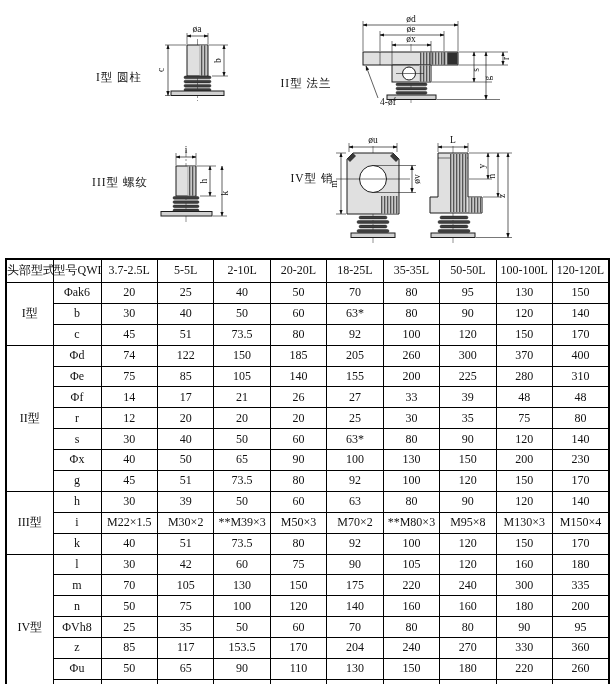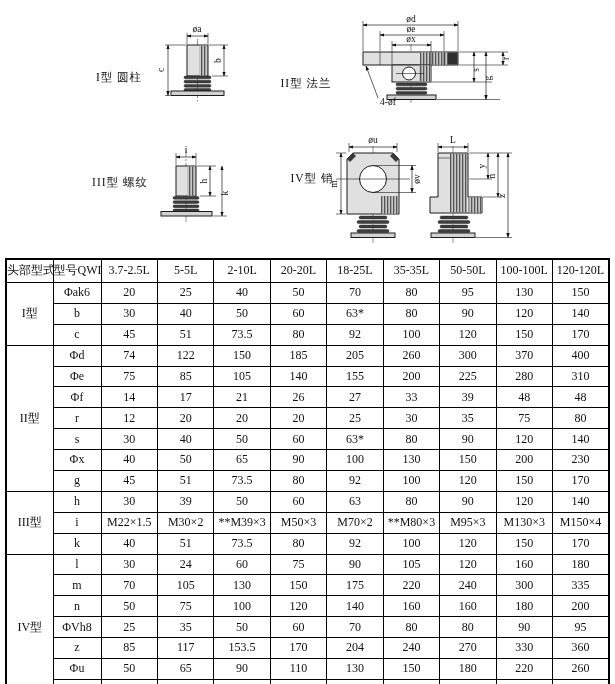--- a/index.html
+++ b/index.html
@@ -362,41 +362,41 @@
           <td>140</td>
         </tr>
         <tr>
           <td>i</td>
           <td>M22×1.5</td>
           <td>M30×2</td>
           <td>**M39×3</td>
           <td>M50×3</td>
           <td>M70×2</td>
           <td>**M80×3</td>
-          <td>M95×3</td>
+          <td>M95×8</td>
           <td>M130×3</td>
           <td>M150×4</td>
         </tr>
         <tr>
           <td>k</td>
           <td>40</td>
           <td>51</td>
           <td>73.5</td>
           <td>80</td>
           <td>92</td>
           <td>100</td>
           <td>120</td>
           <td>150</td>
           <td>170</td>
         </tr>
         <tr>
           <td rowspan="7">IV型</td>
           <td>l</td>
           <td>30</td>
-          <td>24</td>
+          <td>42</td>
           <td>60</td>
           <td>75</td>
           <td>90</td>
           <td>105</td>
           <td>120</td>
           <td>160</td>
           <td>180</td>
         </tr>
         <tr>
           <td>m</td>

